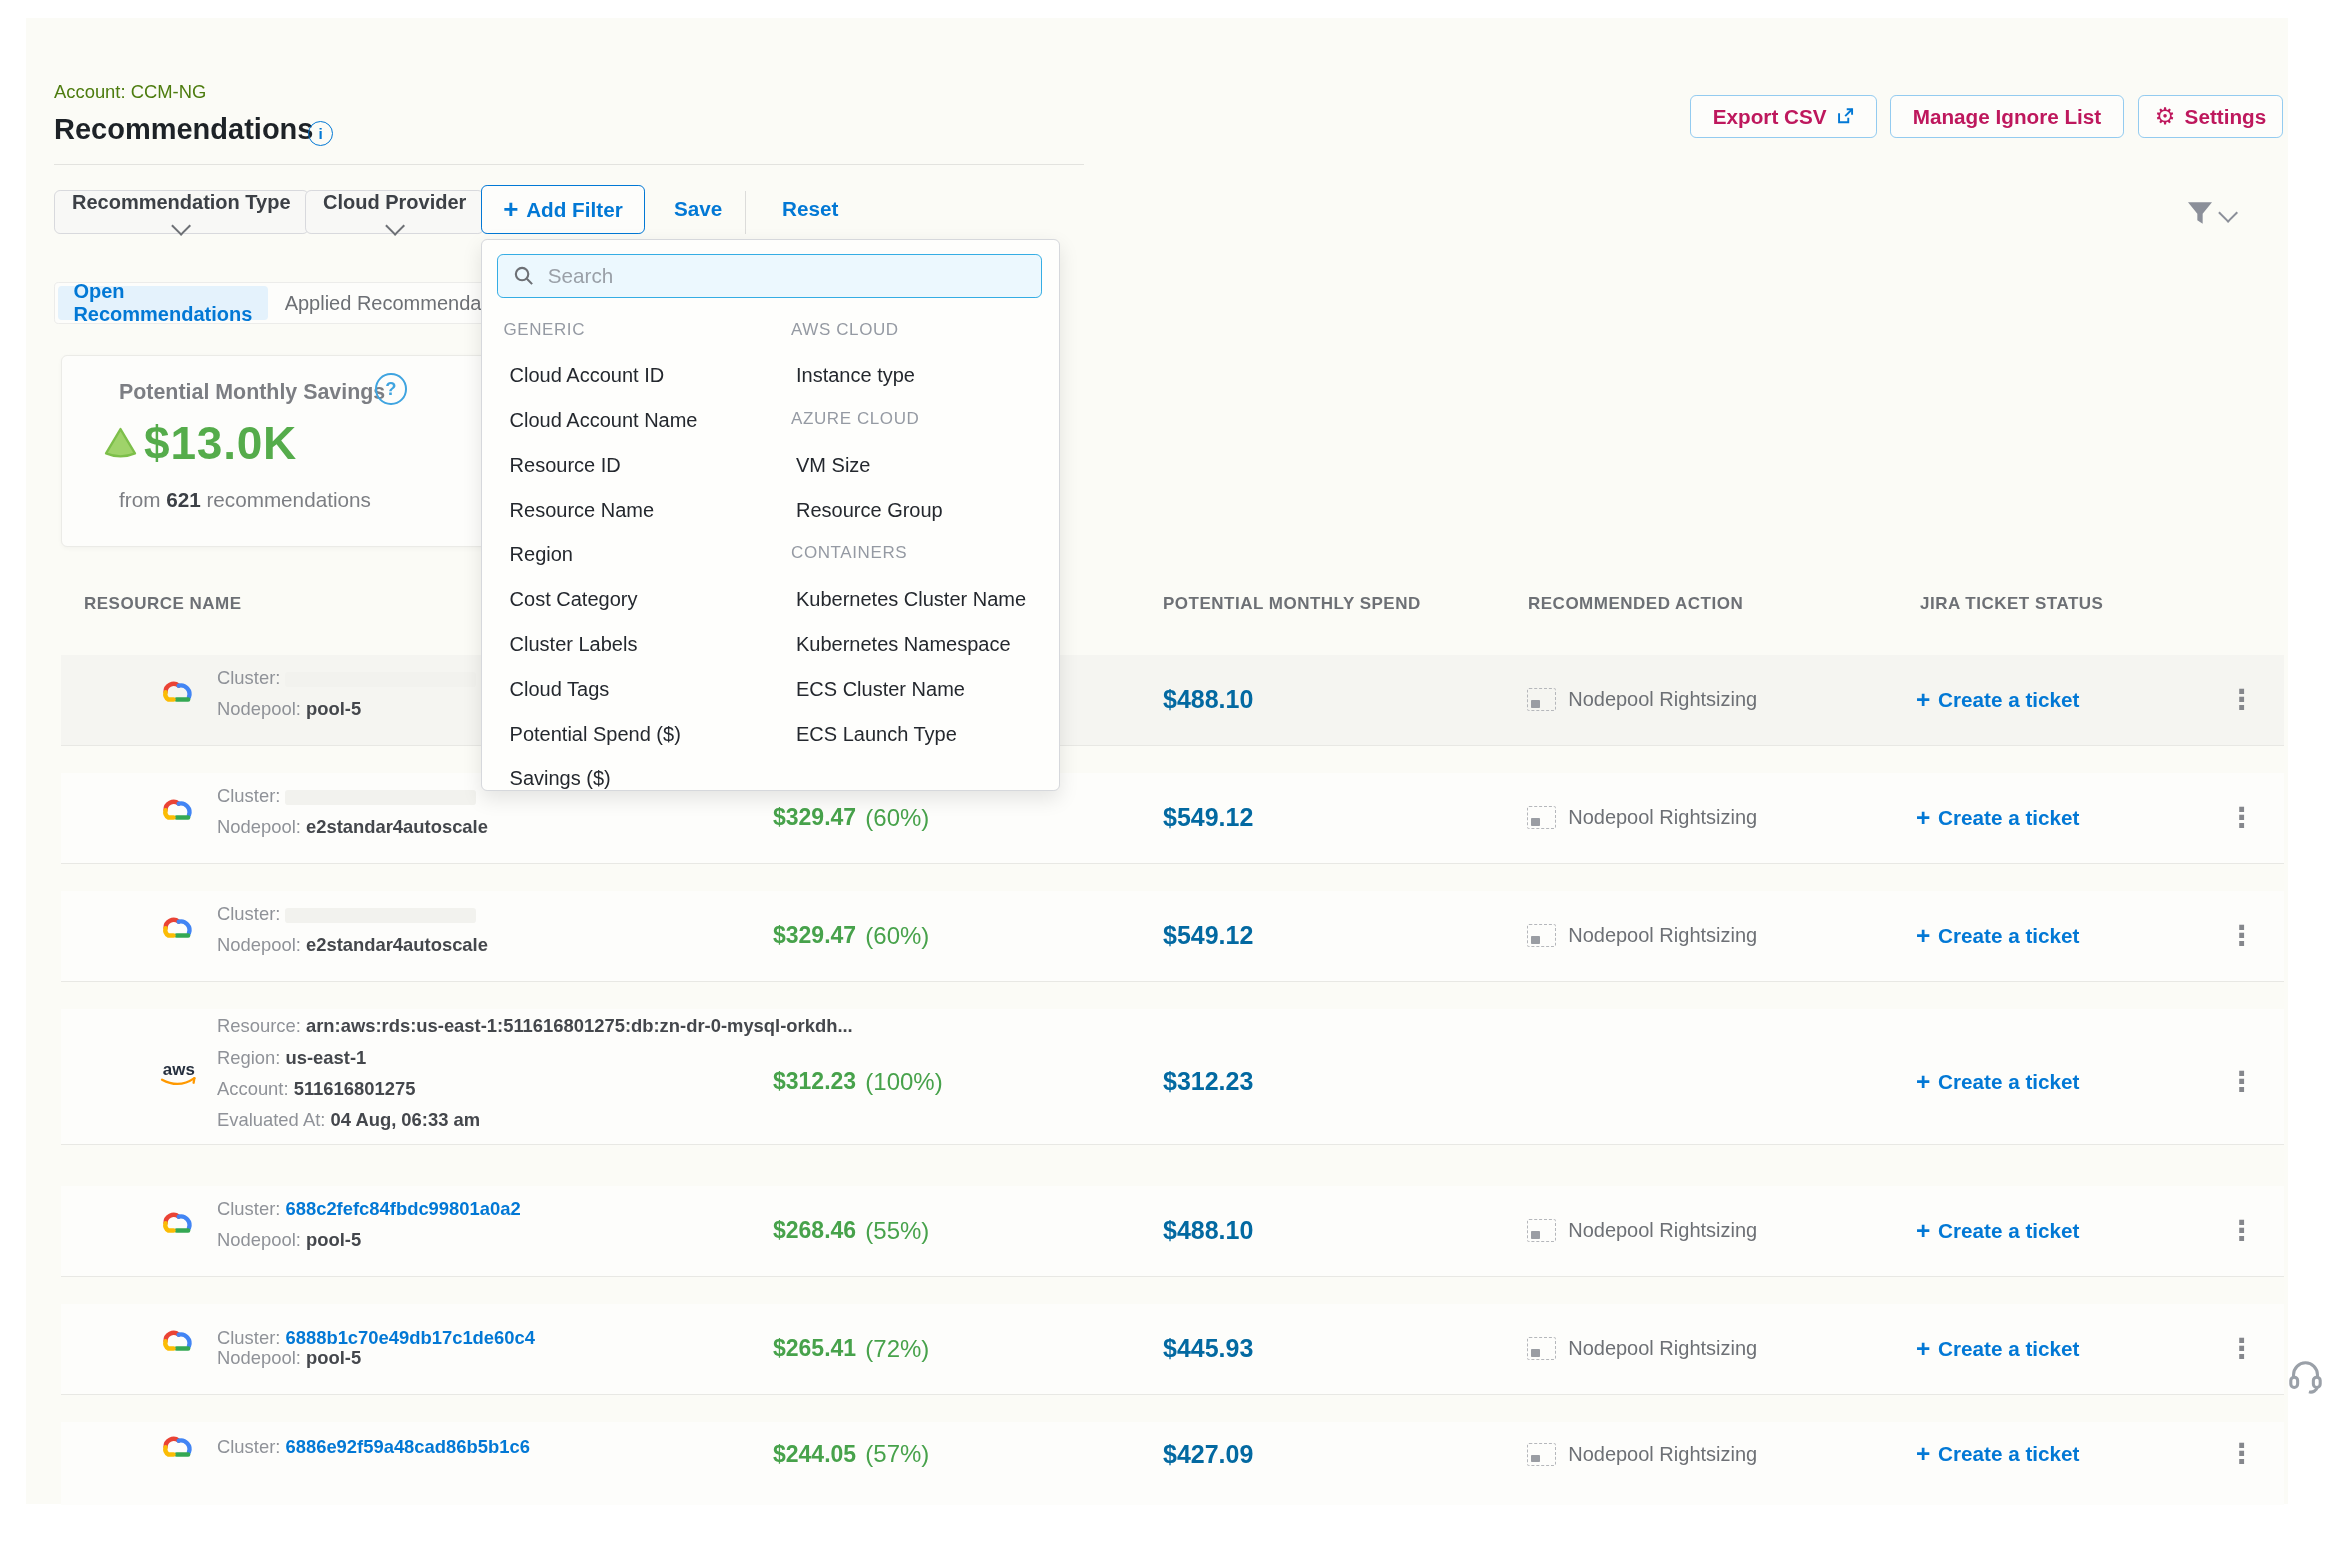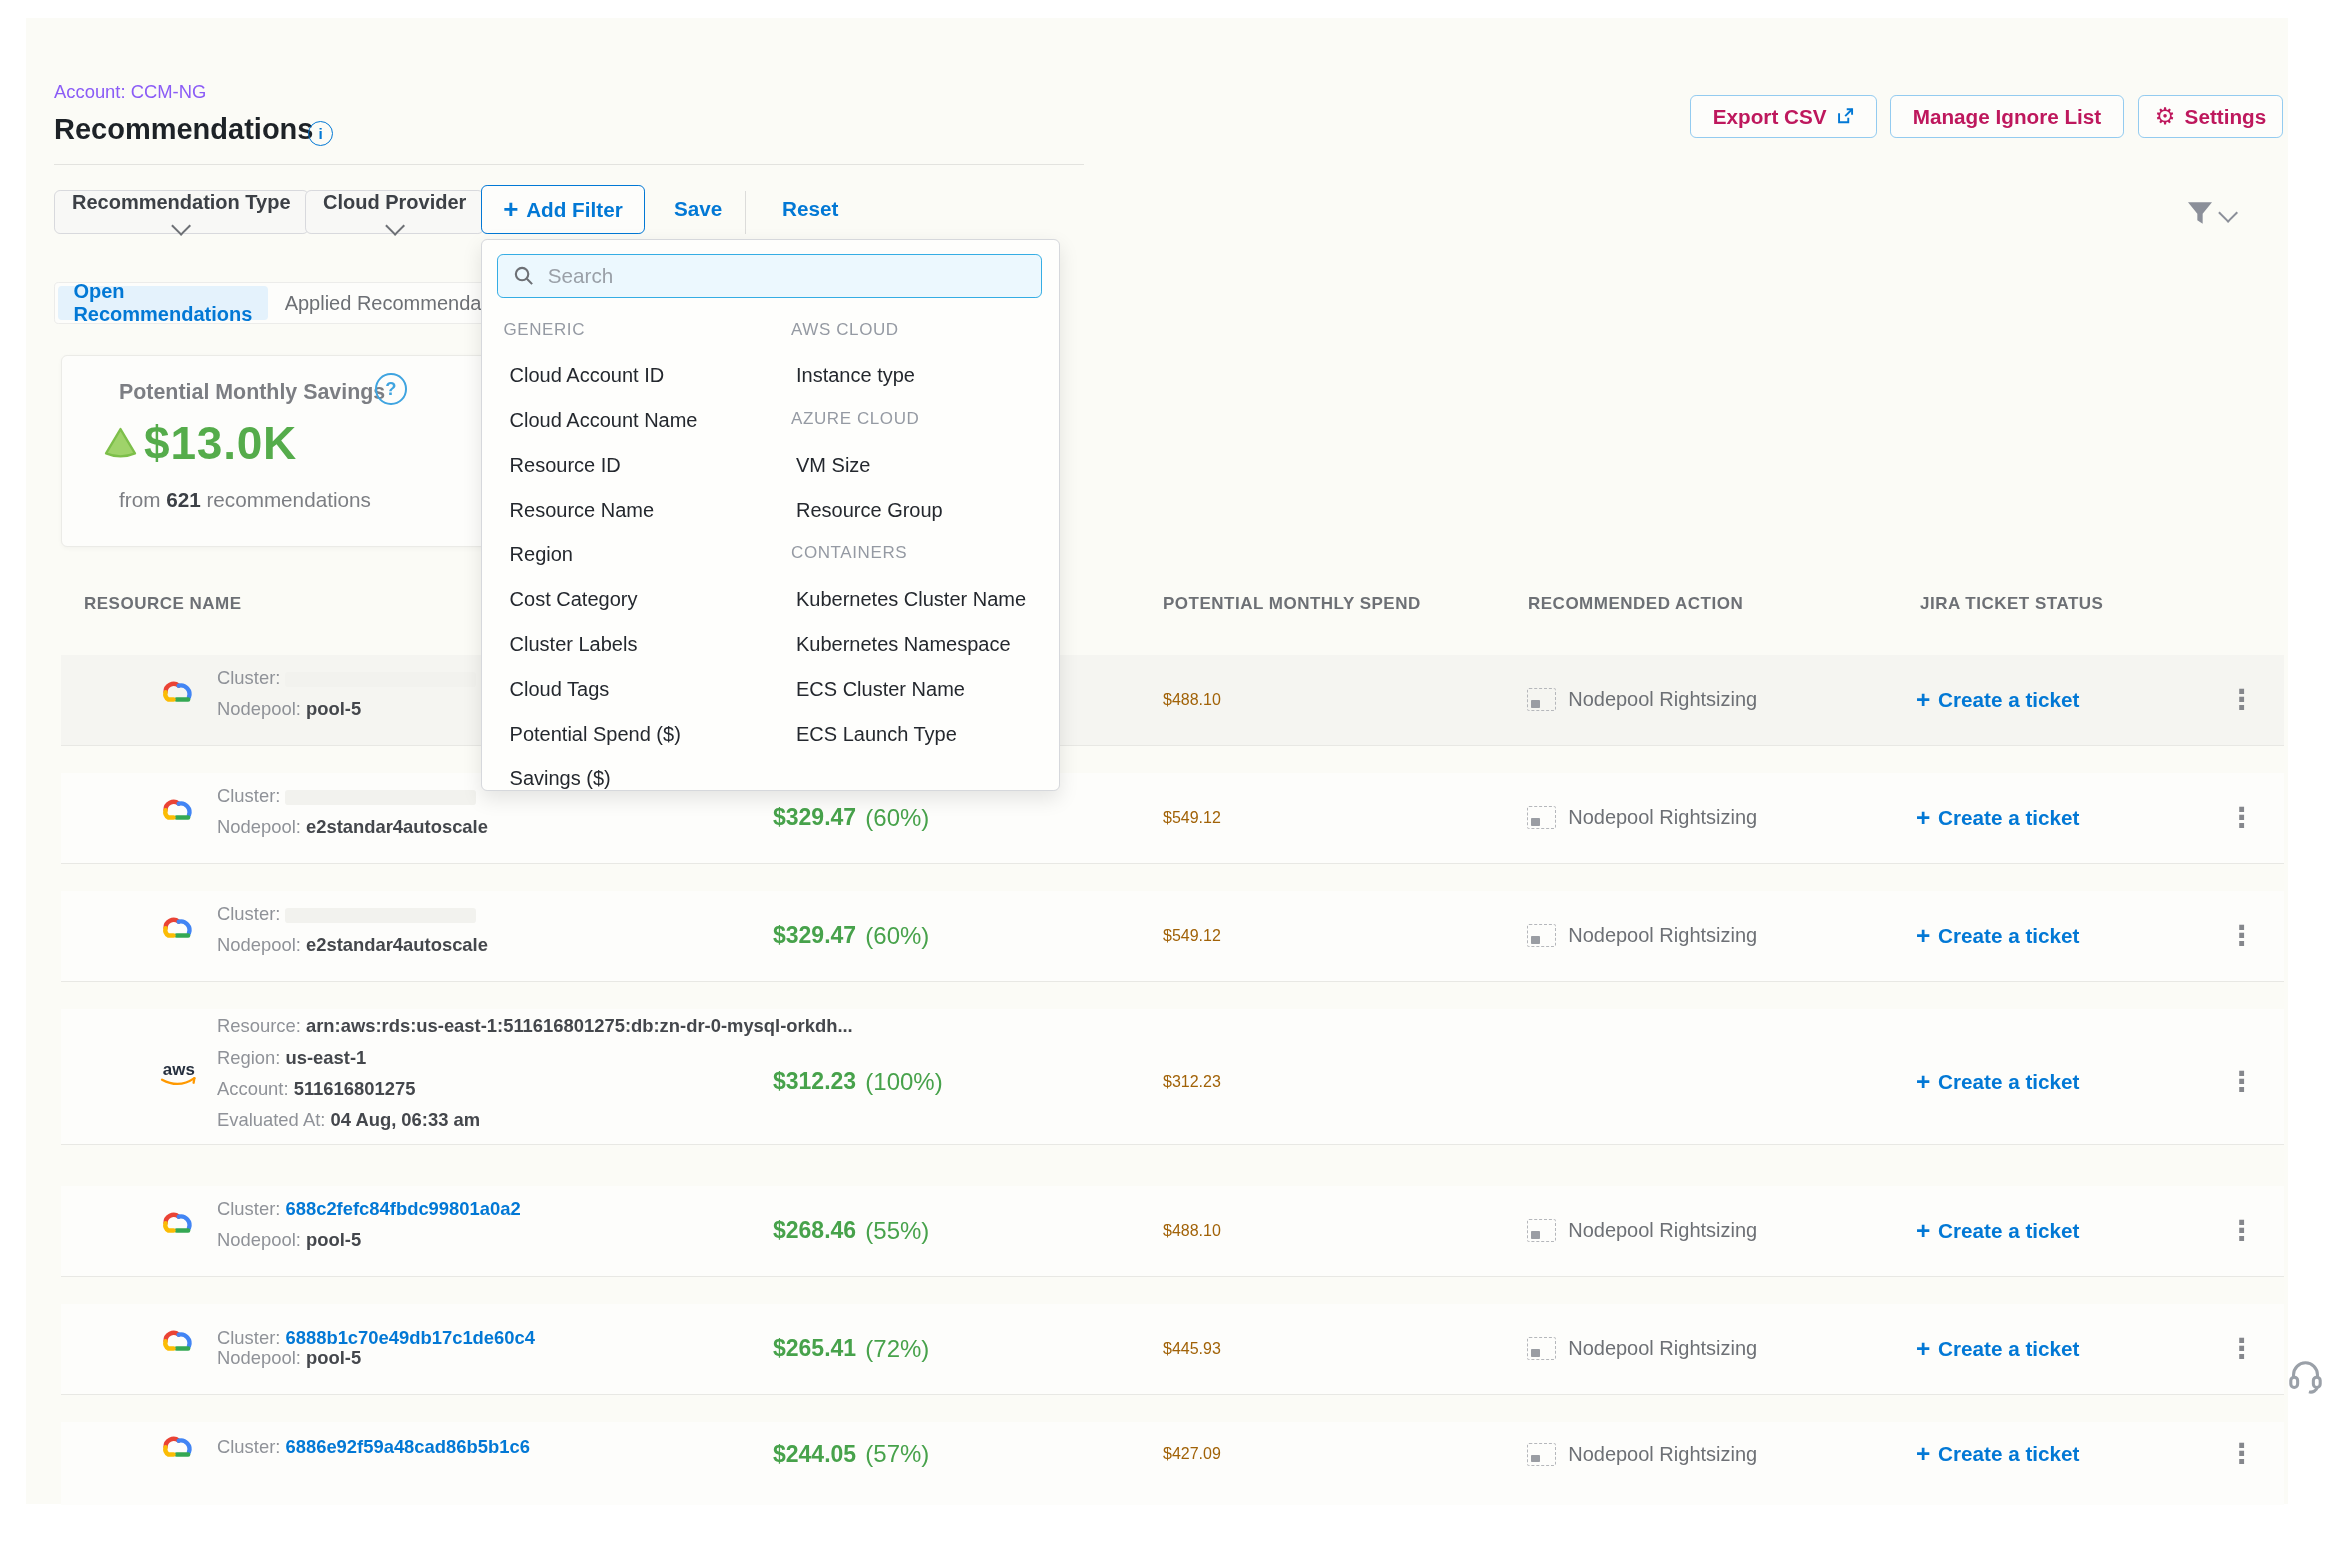--- a/index.html
+++ b/index.html
@@ -1,20 +1,20 @@
 <!DOCTYPE html>
 <html style="font-size:12.2px"><head>
 <meta charset="utf-8">
 <style>
   html,body{margin:0;padding:0;background:#ffffff;font-family:"Liberation Sans","DejaVu Sans",sans-serif;}
   .canvas{position:relative;width:2342px;height:1561px;background:#ffffff;overflow:hidden;}
   .app-bg{position:absolute;left:26px;top:18.4px;width:2262px;height:1486px;background:#fbfbf6;}
   .abs{position:absolute;}
   
-  .account{left:54px;top:81px;font-size:18.4px;color:#8b5cf6;}
+  .account{left:54px;top:81px;font-size:18.4px;color:#4d7c0f;}
   .page-title{left:54px;top:113px;font-size:29px;font-weight:bold;color:#1d2227;}
   .info-icon{left:308px;top:121px;width:23px;height:23px;border:1.5px solid #0278d5;border-radius:50%;
     color:#0278d5;font-size:15.3px;display:flex;align-items:center;justify-content:center;font-weight:bold;}
   .hdr-divider{left:54px;top:164px;width:1030px;height:0.8px;background:#e3e3df;}
   .hdr-btn{top:95px;height:43px;border:1.5px solid #93cbf0;border-radius:6.1px;background:#fdfdfb;
     color:#be185d;font-size:20.7px;font-weight:bold;display:flex;align-items:center;justify-content:center;gap:9.2px;box-sizing:border-box;}
   
   .chip{top:190px;height:44px;border:0.8px solid #d8d9dd;border-radius:6.1px;background:#f8f8f6;
     color:#3c4046;font-size:20px;font-weight:600;display:flex;align-items:center;gap:10.7px;padding:0 17px;box-sizing:border-box;flex-direction:column;}
   .chev{width:12.2px;height:12.2px;border-right:2.3px solid #6d7075;border-bottom:2.3px solid #6d7075;transform:rotate(45deg);margin-top:-6.1px;}
@@ -41,21 +41,21 @@
   .row{position:absolute;left:61px;width:2223px;background:#fdfdfb;border-bottom:0.8px solid #e8e8e4;}
   .row.alt{background:#f5f5f1;}
   .rline{position:absolute;left:156px;font-size:18.4px;white-space:nowrap;}
   .rlab{color:#8f9298;}
   .rval{color:#44474c;font-weight:600;}
   .rlink{color:#0278d5;font-weight:600;}
   .redacted{display:inline-block;width:191px;height:15.3px;background:#f2f2ee;border-radius:3.1px;vertical-align:middle;}
   .vcell{position:absolute;height:43px;display:flex;align-items:center;}
   .savings-val{font-size:23px;font-weight:bold;color:#47a24b;}
   .savings-pct{font-size:24px;color:#47a24b;margin-left:9.2px;}
-  .spend-val{font-size:16px;font-weight:normal;color:#a16207;}
+  .spend-val{font-size:25px;font-weight:bold;color:#0369a1;}
   .action-lab{font-size:20px;color:#6d7075;margin-left:12.2px;}
   .action-ic{width:29px;height:23px;border:1.5px dashed #b5b7bb;border-radius:2.3px;position:relative;box-sizing:border-box;}
   .action-ic::after{content:"";position:absolute;left:3.1px;bottom:2.3px;width:9.2px;height:7.7px;background:#9a9da3;border-radius:0.8px;}
   .ticket{font-size:20.7px;font-weight:bold;color:#0278d5;display:flex;align-items:center;gap:7.7px;}
   .ticket .plus{font-size:24.5px;font-weight:bold;}
   .kebab{font-size:27.6px;color:#85878c;font-weight:bold;line-height:1;}
   
   .dropdown{left:481px;top:239px;width:577px;height:550px;background:#fefefc;border:0.8px solid #d6d8dc;border-radius:6.1px;
     box-shadow:0 7.7px 20px rgba(0,0,0,0.10);z-index:50;}
   .search-box{position:absolute;left:15.3px;top:13.8px;width:545px;height:44px;background:#ecf8fe;border:1.5px solid #35ade4;

